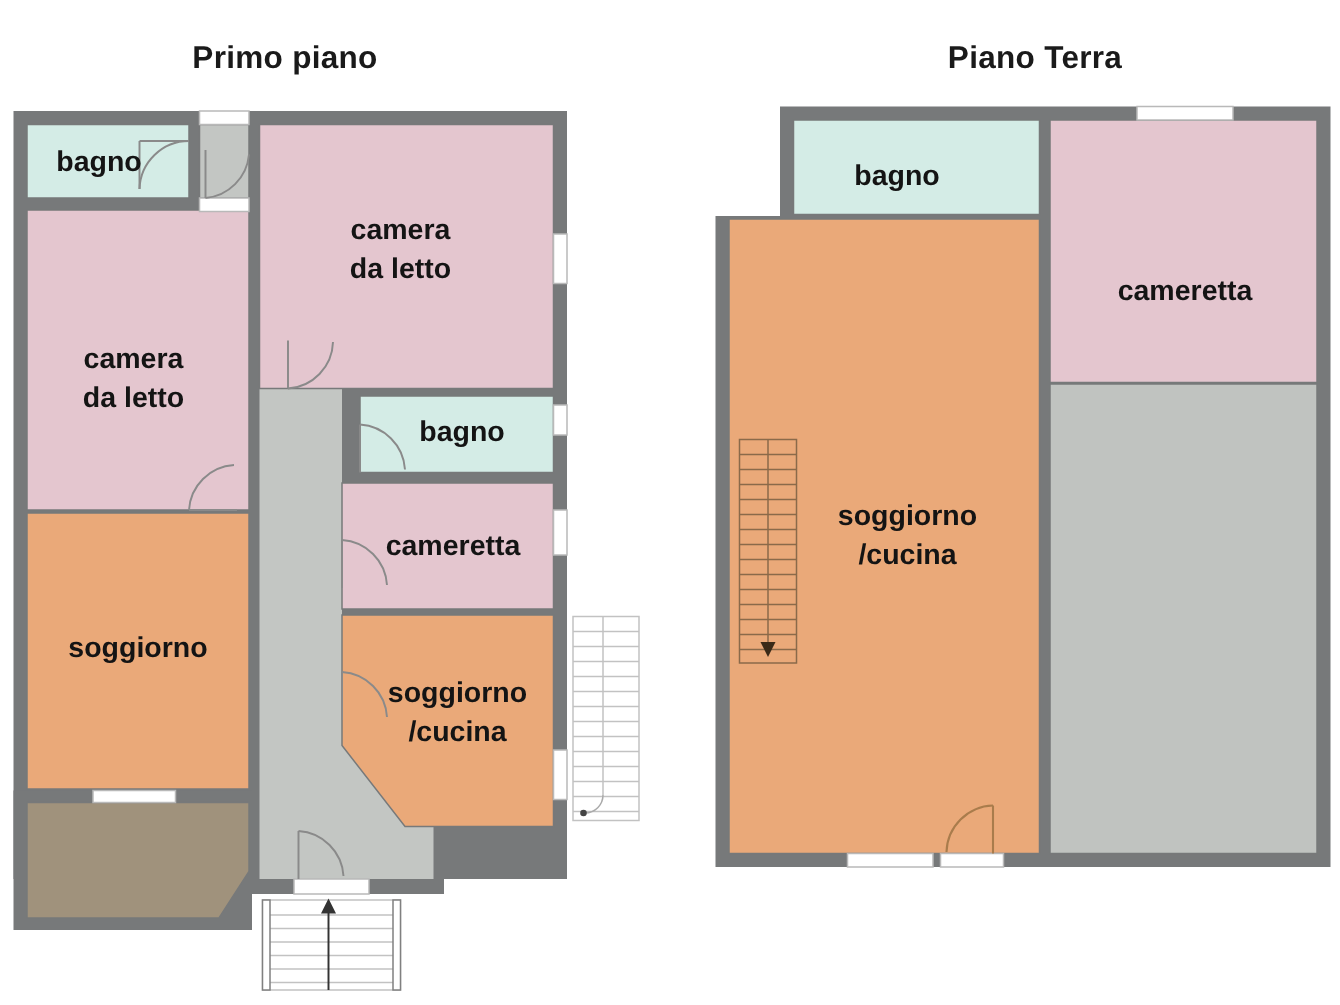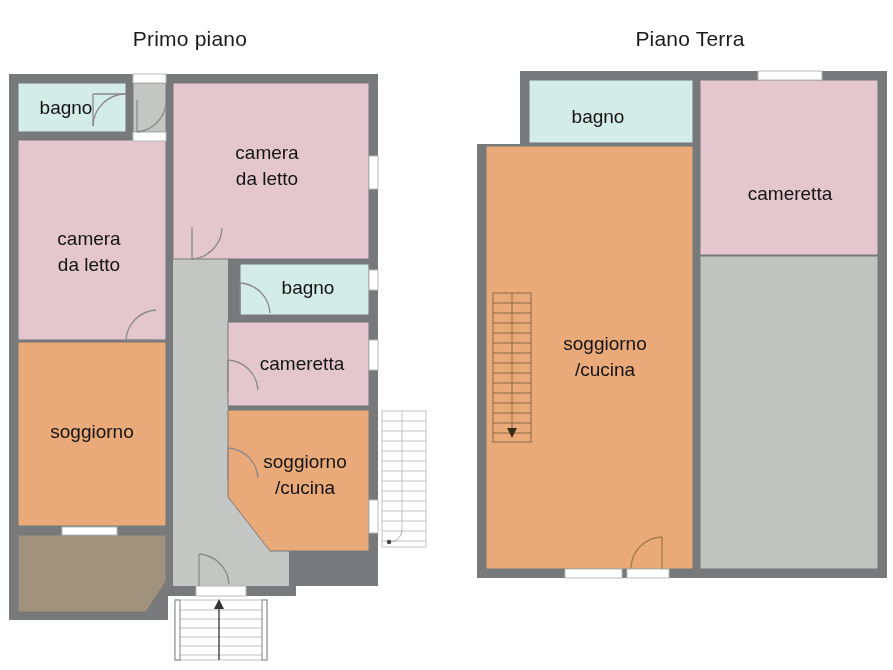--- a/index.html
+++ b/index.html
@@ -13,20 +13,21 @@
     position: relative;
     overflow: hidden;
     font-family: "Liberation Sans", sans-serif;
   }
   .plan-wrap {
     position: absolute;
     top: 0;
     left: 0;
     width: 893px;
     height: 579px;
+    font-weight: bold;
   }
   .plan-title {
     position: absolute;
     font-size: 21px;
     color: #1a1a1a;
     text-align: center;
     white-space: nowrap;
     letter-spacing: 0.2px;
   }
   #title-left  { left: 0;   top: 27px; width: 380px; }

